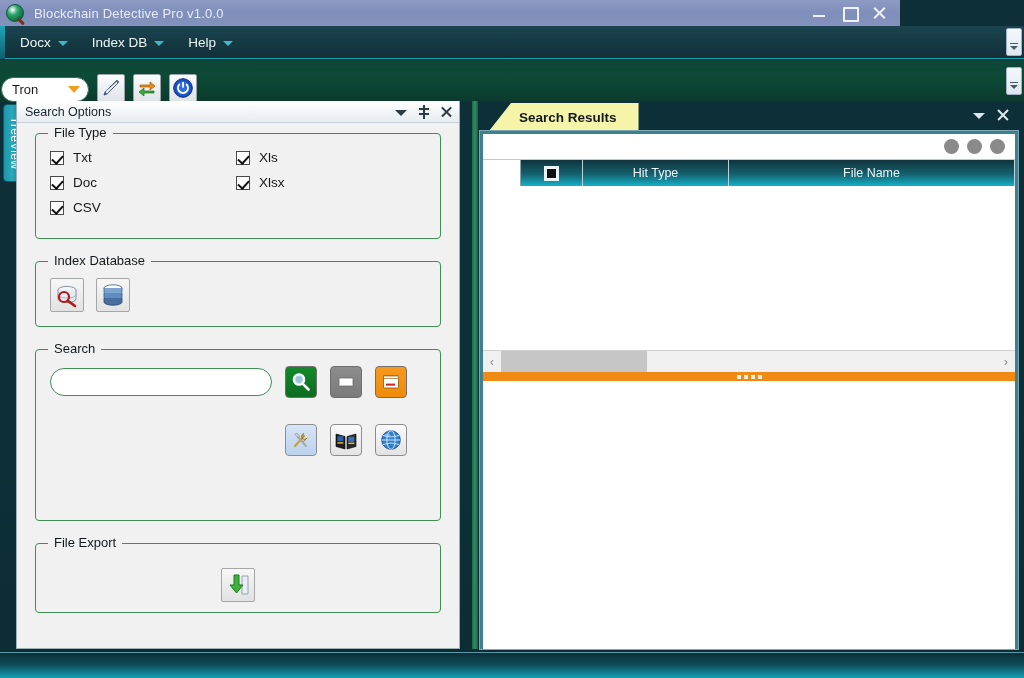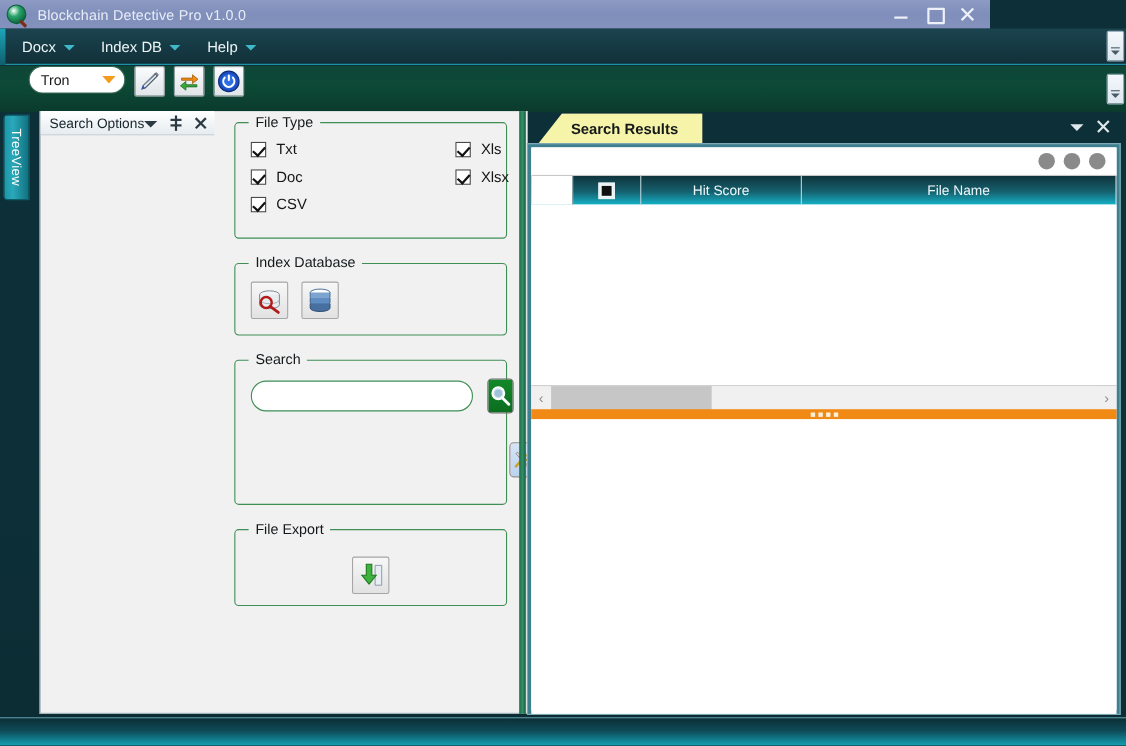--- a/index.html
+++ b/index.html
@@ -82,21 +82,21 @@
     border-top: 4px solid #4a5a66; display:block;
   }
   .overflow-btn i::after{
     content:""; display:block; position:relative; top:-7px; left:-4px; width:8px; height:1px; background:#4a5a66;
   }
 
   
   .toolbar {
     position: absolute; left: 0; top: 60px; width: 1024px; height: 42px;
     background: linear-gradient(180deg,#0f4638 0%, #0c4a36 40%, #0b3a2c 100%);
-    display: flex; align-items: flex-start; padding-left: 26px; gap: 8px;
+    display: flex; align-items: flex-end; padding-left: 1px; gap: 8px;
   }
   .combo {
     width: 88px; height: 25px; background: #fff; border: 1px solid #3a6a55;
     border-radius: 13px; display: flex; align-items: center; cursor: pointer;
     padding: 0 8px 0 10px;
   }
   .combo span { font-size: 13px; color: #1a1a1a; }
   .combo .cb-arrow {
     margin-left: auto; width: 0; height: 0;
     border-left: 6px solid transparent; border-right: 6px solid transparent;
@@ -117,23 +117,23 @@
     border: 1px solid #0e5c68; border-radius: 4px 0 0 4px;
     display: flex; align-items: center; justify-content: center; cursor: pointer;
   }
   .treeview-tab span {
     transform: rotate(90deg); white-space: nowrap;
     font-size: 12px; color: #ffffff; letter-spacing: .3px;
   }
 
   
   .left-panel {
-    position: absolute; left: 36px; top: 101px; width: 444px; height: 548px;
+    position: absolute; left: 16px; top: 101px; width: 444px; height: 548px;
     background: #f1f1f1; border: 1px solid #9fb0b8; border-top: none;
-    display: flex; flex-direction: row;
+    display: flex; flex-direction: column;
   }
   .lp-caption {
     height: 22px; background: linear-gradient(180deg,#ffffff,#e6ecf1);
     border-bottom: 1px solid #c7d2d8;
     display: flex; align-items: center; padding: 0 6px 0 8px;
   }
   .lp-title { font-size: 12.5px; color: #16242b; }
   .lp-caption-btns { margin-left: auto; display: flex; align-items: center; gap: 11px; }
   .cap-btn { cursor: pointer; position: relative; width: 12px; height: 14px; }
   .cap-down { }
@@ -428,21 +428,21 @@
             <svg width="26" height="26" viewBox="0 0 26 26">
               <ellipse cx="13" cy="6" rx="9" ry="3.2" fill="#ffffff" stroke="#4a6f9c" stroke-width="0.9"></ellipse>
               <path d="M4 6 L4 10 a9 3.2 0 0 0 18 0 L22 6" fill="#7da4cf" stroke="#4a6f9c" stroke-width="0.9"></path>
               <path d="M4 11 L4 15 a9 3.2 0 0 0 18 0 L22 11" fill="#5f8dc2" stroke="#3f628c" stroke-width="0.9"></path>
               <path d="M4 16 L4 20 a9 3.2 0 0 0 18 0 L22 16" fill="#476f9f" stroke="#2f4e70" stroke-width="0.9"></path>
             </svg>
           </div>
         </div>
       </div>
 
-      <div class="group" style="height:132px">
+      <div class="group" style="height:172px">
         <div class="group-label">Search</div>
 
         <div class="search-row">
           <input class="search-input" type="text" value="" placeholder="" style="">
           <div class="sbtn green">
             <svg width="22" height="22" viewBox="0 0 22 22">
               <circle cx="9" cy="8.5" r="5.4" fill="#cfe3ef" stroke="#ffffff" stroke-width="1.8"></circle>
               <circle cx="9" cy="8.5" r="3.4" fill="#9fc4da"></circle>
               <line x1="12.6" y1="12.6" x2="18.5" y2="18.5" stroke="#ffffff" stroke-width="2.6" stroke-linecap="round"></line>
             </svg>
@@ -527,21 +527,21 @@
         <div class="dot"></div>
         <div class="dot"></div>
       </div>
 
       <div class="grid-header">
         <div class="gh-corner"></div>
         <div class="gh-cell gh-check">
           <span class="sq"></span>
         </div>
         <div class="gh-cell gh-hit">
-          <span>Hit Score</span>
+          <span>Hit Type</span>
         </div>
         <div class="gh-cell gh-name">
           <span>File Name</span>
         </div>
       </div>
 
       <div class="grid-body"></div>
 
       <div class="hscroll">
         <div class="hs-arrow">‹</div>

